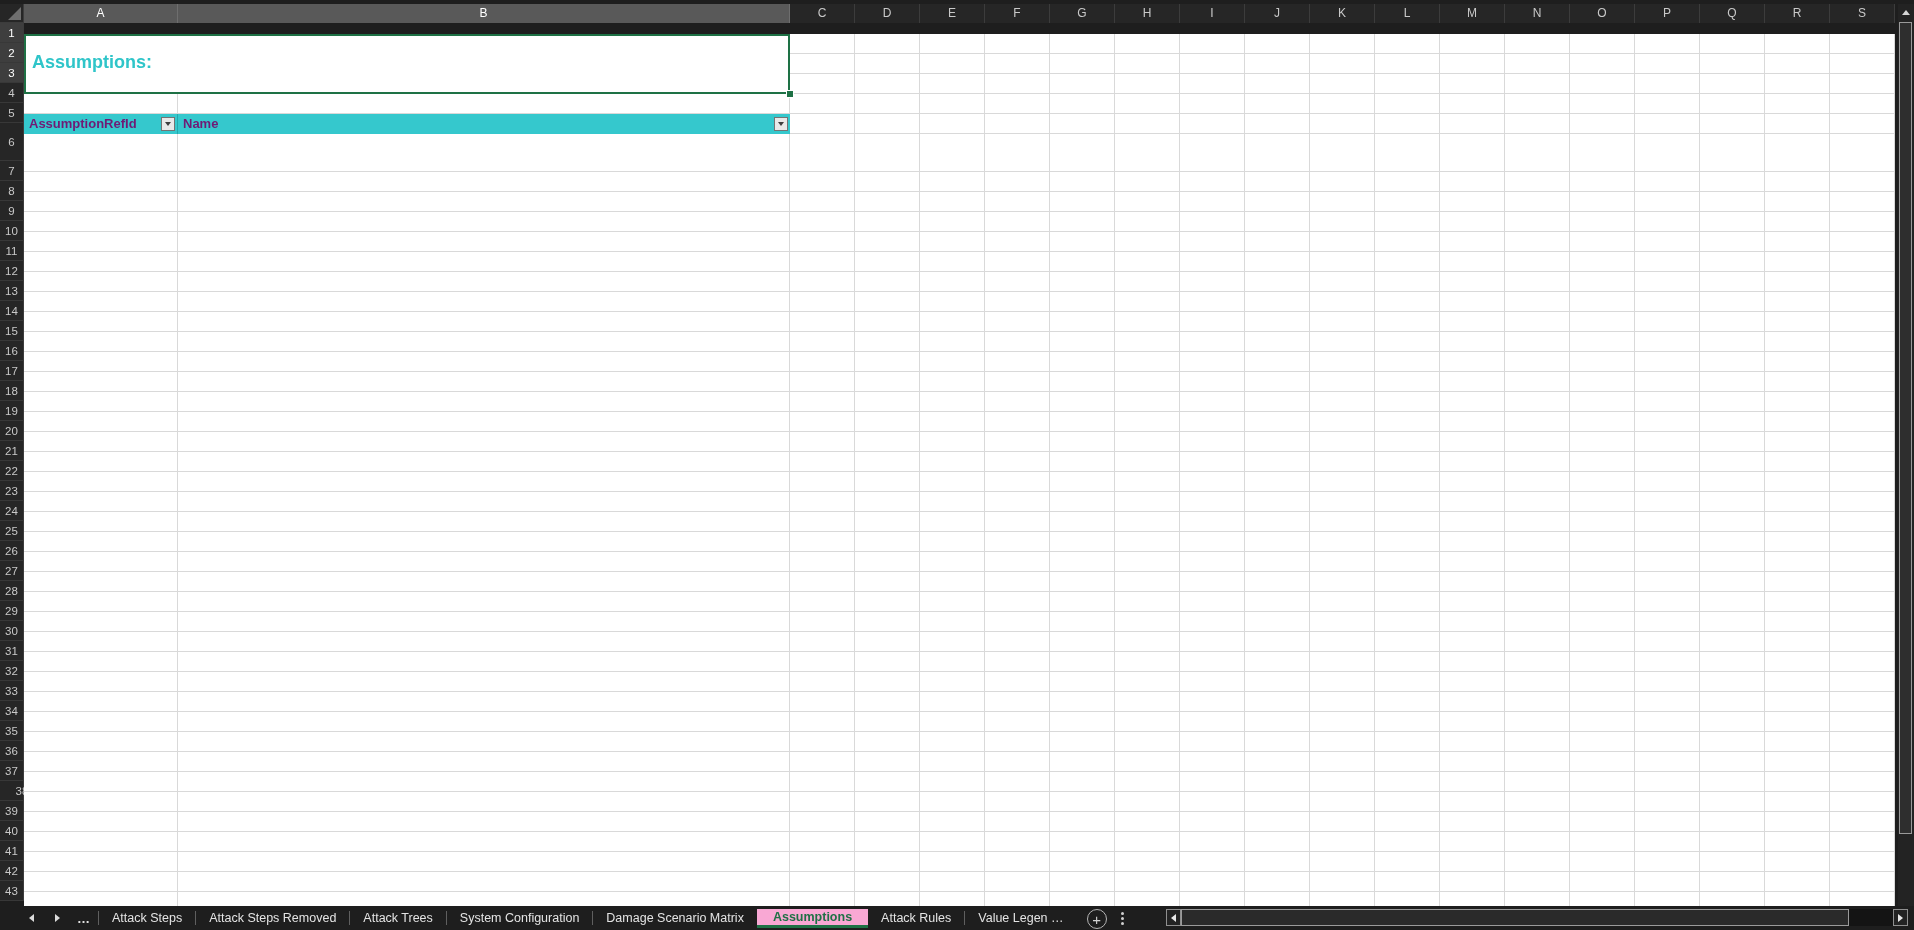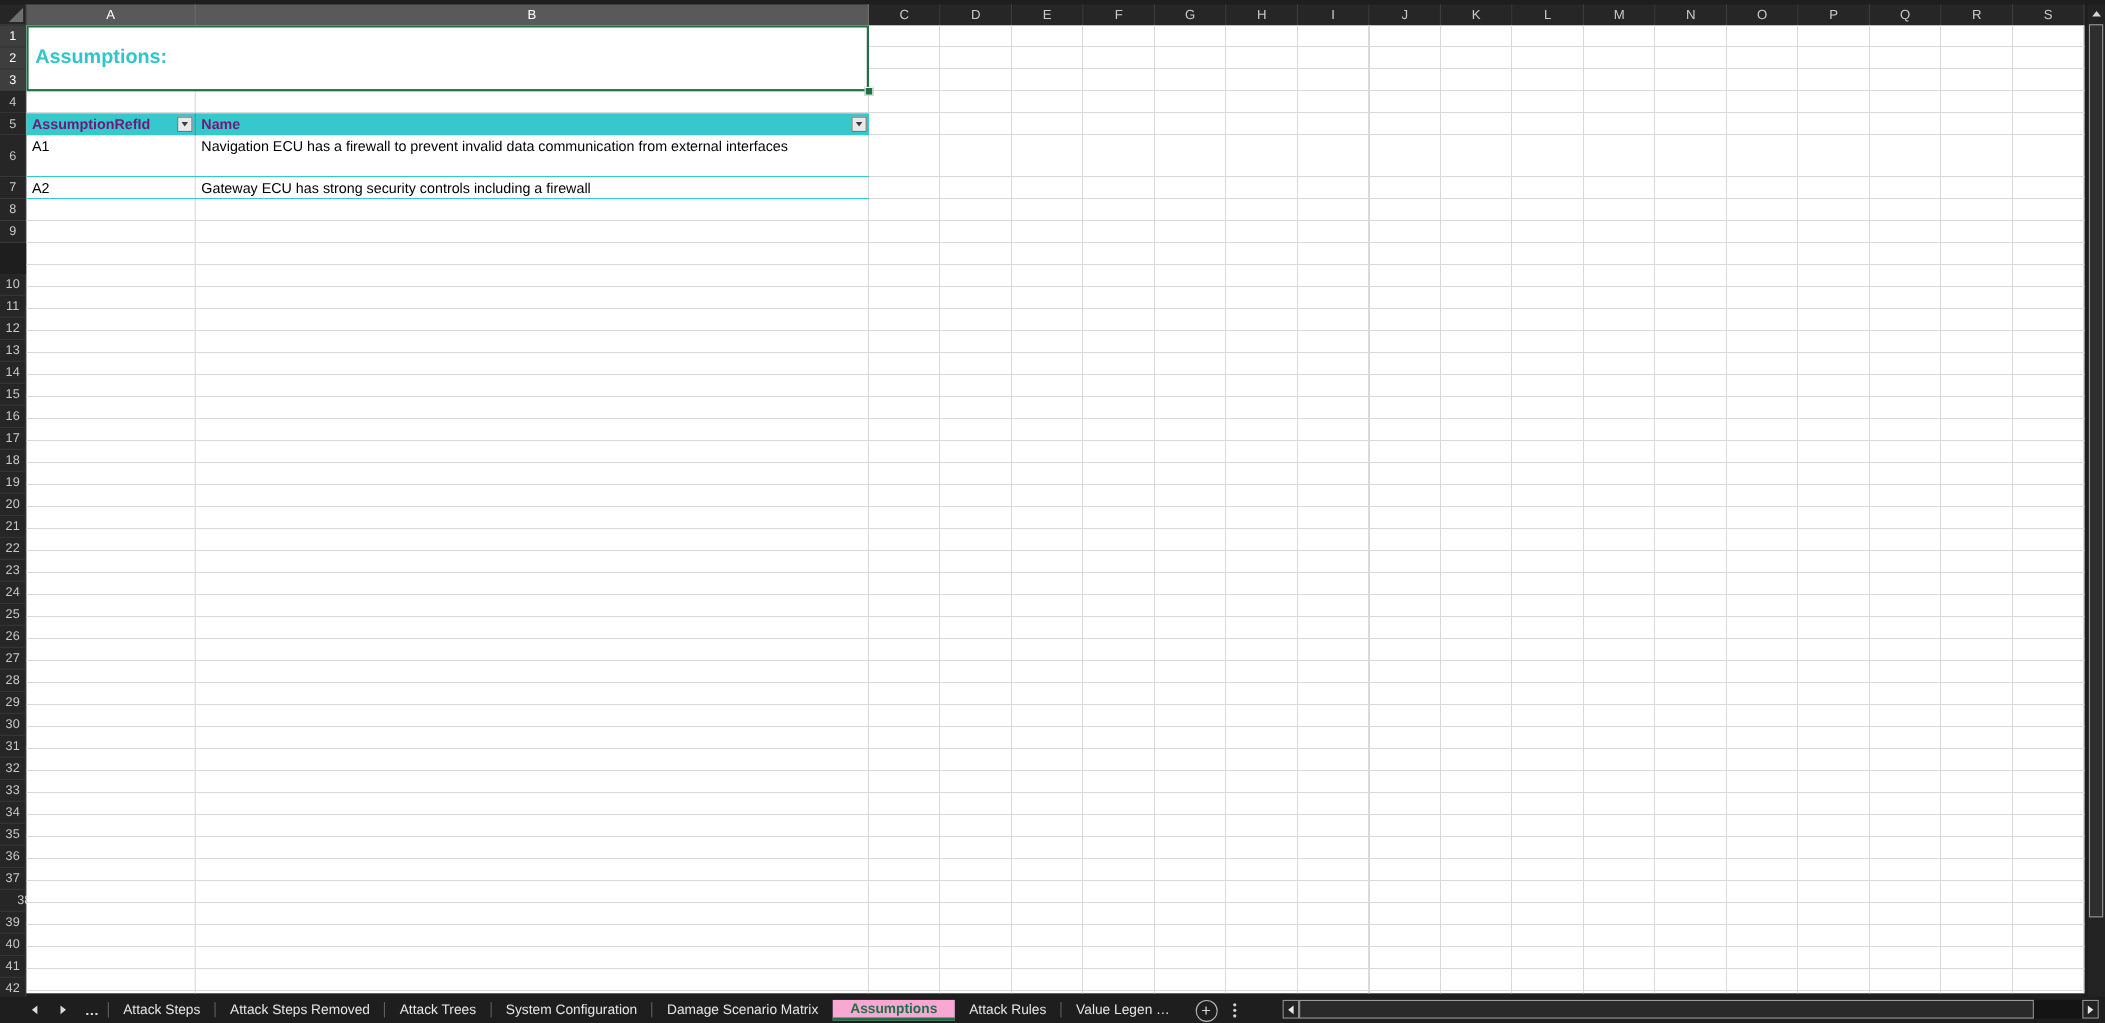--- a/index.html
+++ b/index.html
@@ -17,21 +17,21 @@
            text-align:center; border-right:1px solid #3c3c3c; flex:0 0 auto; }
   .col-h.sel { background:#595959; color:#ffffff; border-right-color:#6e6e6e; }
 
   #row-headers { position:absolute; left:0; top:23px; width:24px; }
   .row-h { width:24px; background:#262626; color:#c9c9c9; font-size:11.5px;
            display:flex; align-items:center; justify-content:center;
            border-bottom:1px solid #383838; border-right:1px solid #3c3c3c; }
   .row-h.sel { background:#3e3e3e; color:#ffffff; }
 
   
-  #grid { position:absolute; left:24px; top:23px; width:1871px; height:880px; background:#ffffff; }
+  #grid { position:absolute; left:24px; top:34px; width:1871px; height:880px; background:#ffffff; }
   #gridlines { position:absolute; inset:0;
     background-image:
       linear-gradient(#d9d9d9,#d9d9d9),
       linear-gradient(#d9d9d9,#d9d9d9),
       repeating-linear-gradient(90deg, transparent 0 64px, #d9d9d9 64px 65px),
       repeating-linear-gradient(180deg, transparent 0 19px, #d9d9d9 19px 20px),
       linear-gradient(#d9d9d9,#d9d9d9),
       repeating-linear-gradient(180deg, transparent 0 19px, #d9d9d9 19px 20px);
     background-repeat:no-repeat;
     background-position:153px 0, 765px 0, 766px 0, 0 0, 0 137px, 0 138px;
@@ -138,21 +138,21 @@
 <div id="row-headers">
     <div class="row-h sel" style="height: 20px;">1</div>
     <div class="row-h sel" style="height: 20px;">2</div>
     <div class="row-h sel" style="height: 20px;">3</div>
     <div class="row-h" style="height: 20px;">4</div>
     <div class="row-h" style="height: 20px;">5</div>
     <div class="row-h" style="height: 38px;">6</div>
     <div class="row-h" style="height: 20px;">7</div>
     <div class="row-h" style="height: 20px;">8</div>
     <div class="row-h" style="height: 20px;">9</div>
-    <div class="row-h" style="height: 20px; margin-top: 28px;">10</div>
+    <div class="row-h" style="height: 20px;">10</div>
     <div class="row-h" style="height: 20px;">11</div>
     <div class="row-h" style="height: 20px;">12</div>
     <div class="row-h" style="height: 20px;">13</div>
     <div class="row-h" style="height: 20px;">14</div>
     <div class="row-h" style="height: 20px;">15</div>
     <div class="row-h" style="height: 20px;">16</div>
     <div class="row-h" style="height: 20px;">17</div>
     <div class="row-h" style="height: 20px;">18</div>
     <div class="row-h" style="height: 20px;">19</div>
     <div class="row-h" style="height: 20px;">20</div>
@@ -196,30 +196,20 @@
         <i class="tri-dn"></i>
         </span>
     </div>
     <div class="th c-b">
       <span>Name</span>
       <span class="filter-btn">
         <i class="tri-dn"></i>
         </span>
     </div>
   </div>
-  <div id="tbl-body">
-      <div class="t-row tall">
-        <div class="td c-a">A1</div>
-        <div class="td c-b">Navigation ECU has a firewall to prevent invalid data communication from external interfaces</div>
-      </div>
-      <div class="t-row std">
-        <div class="td c-a">A2</div>
-        <div class="td c-b">Gateway ECU has strong security controls including a firewall</div>
-      </div>
-    </div>
 </div>
 
 <div id="vscroll">
   <div class="sbtn" id="vscroll-up">
     <i class="tri-up-g"></i>
     </div>
   <div id="vscroll-thumb"></div>
   <div class="sbtn" id="vscroll-down">
     <i class="tri-dn-g"></i>
     </div>

